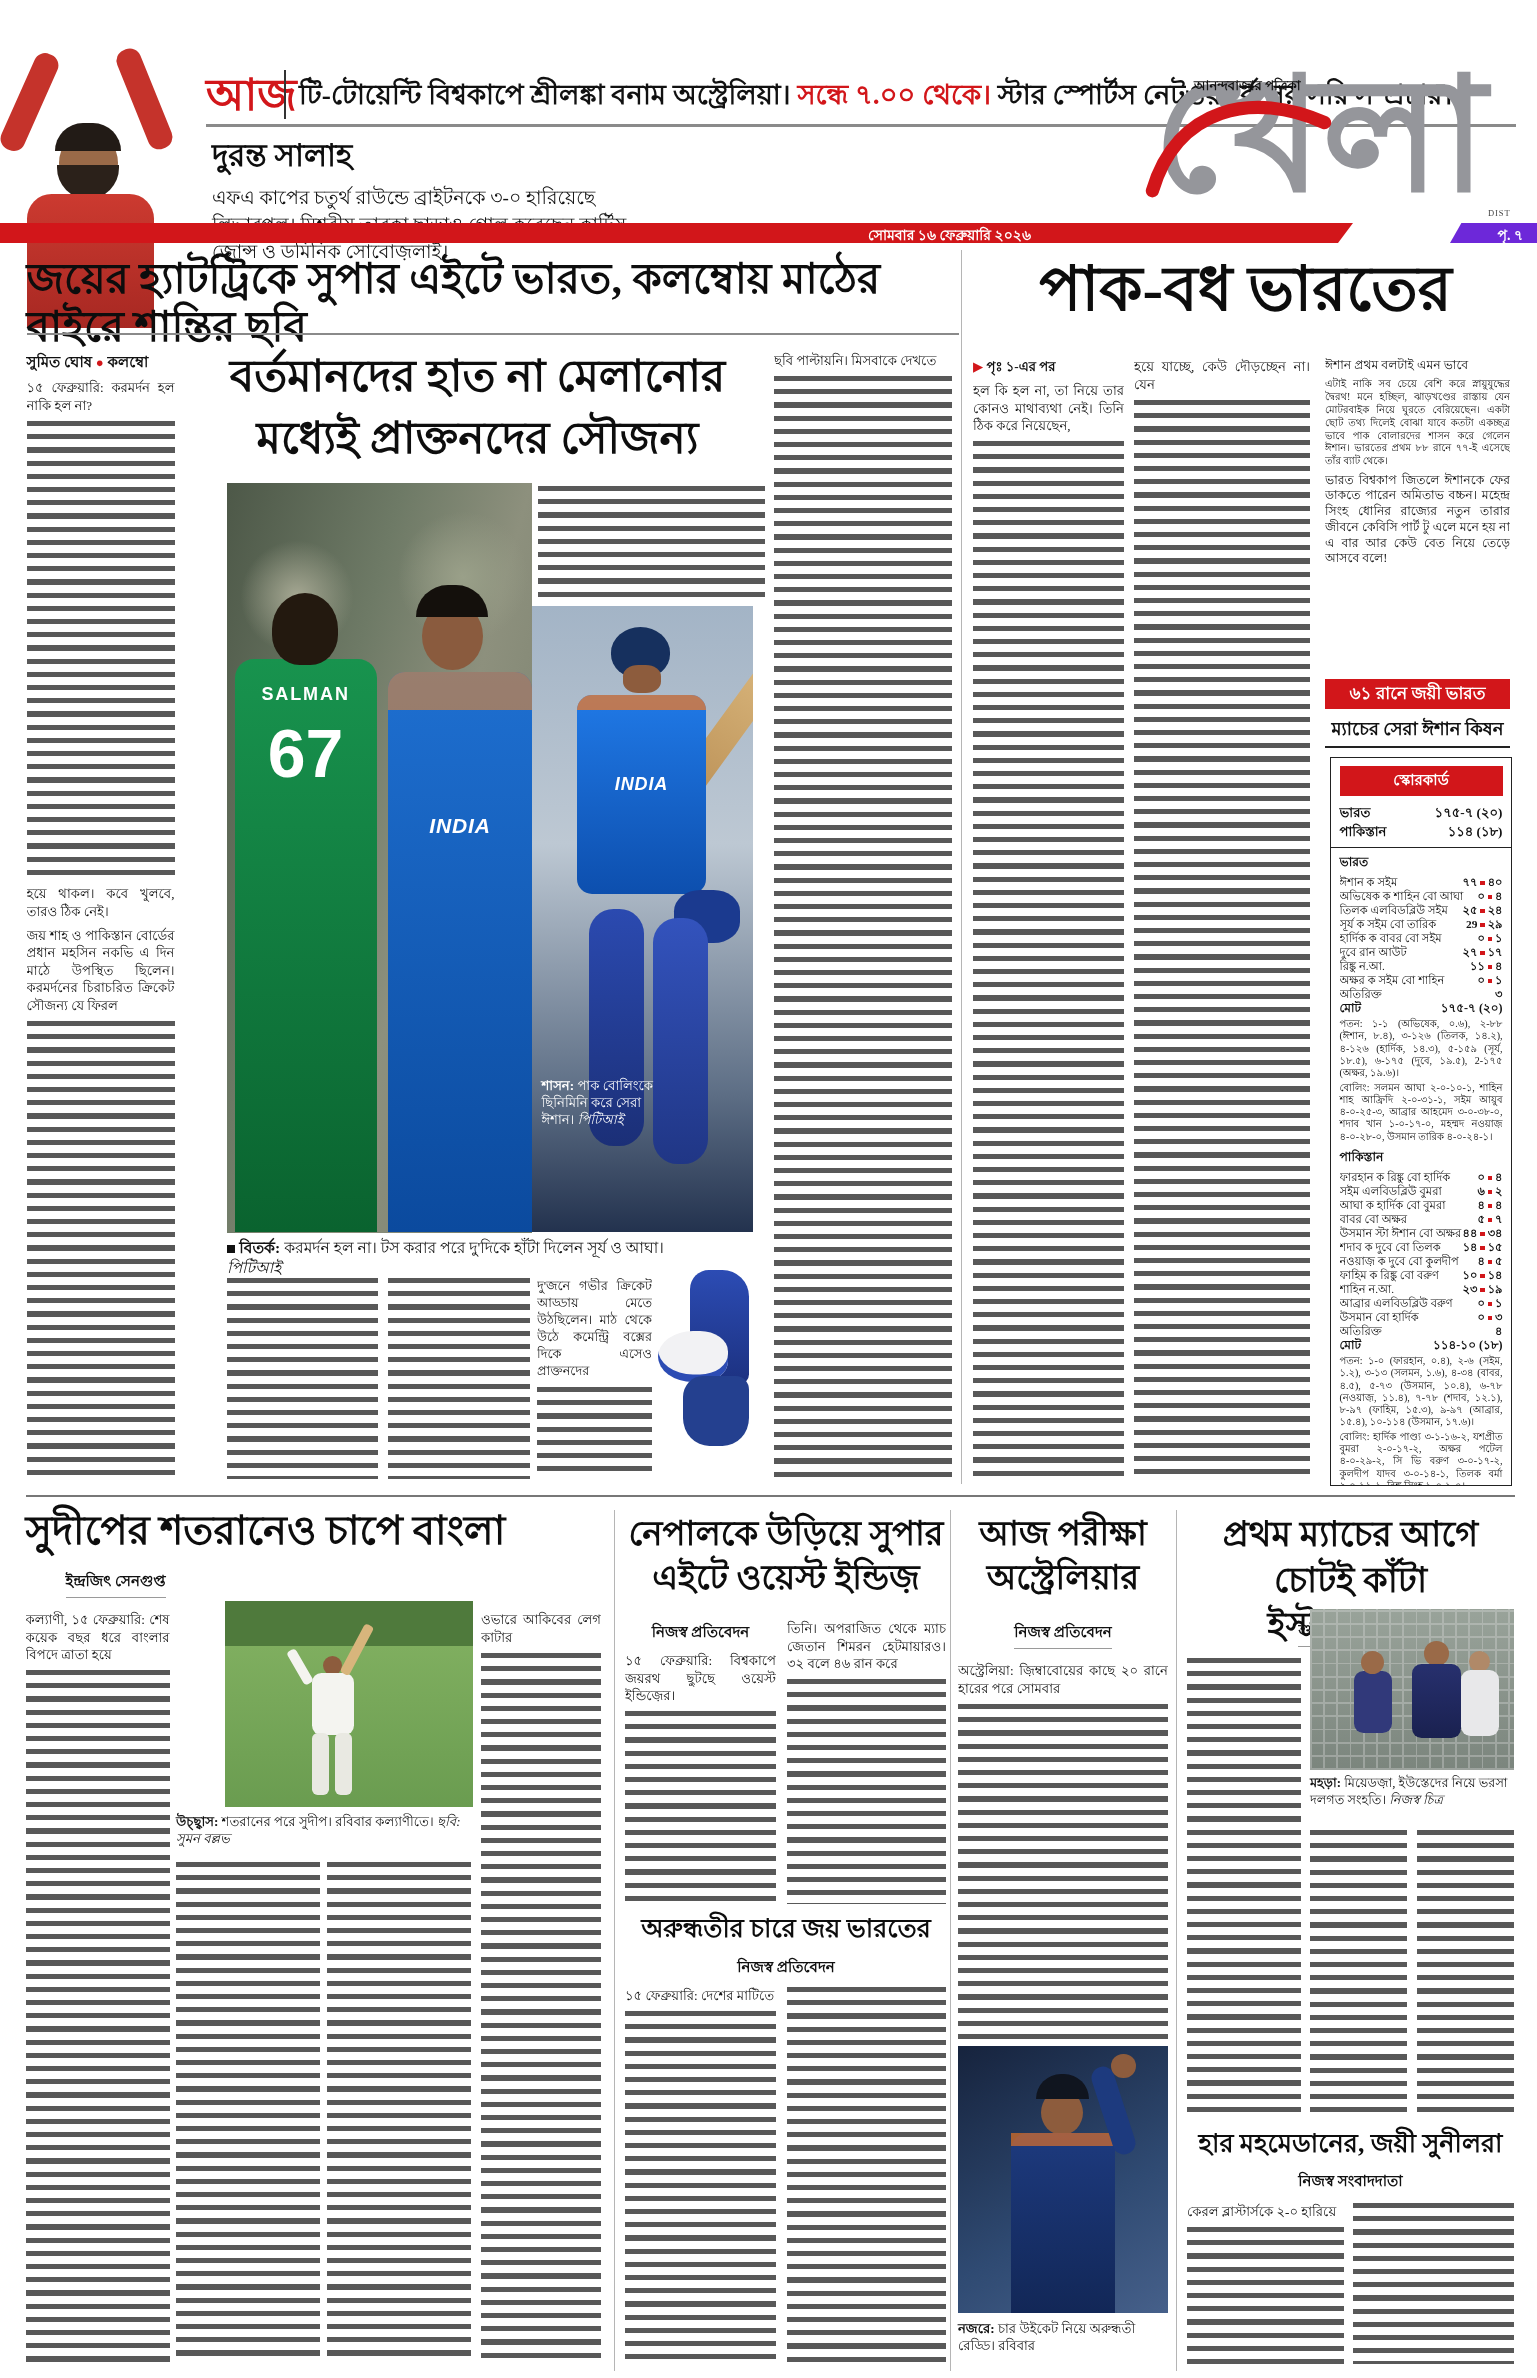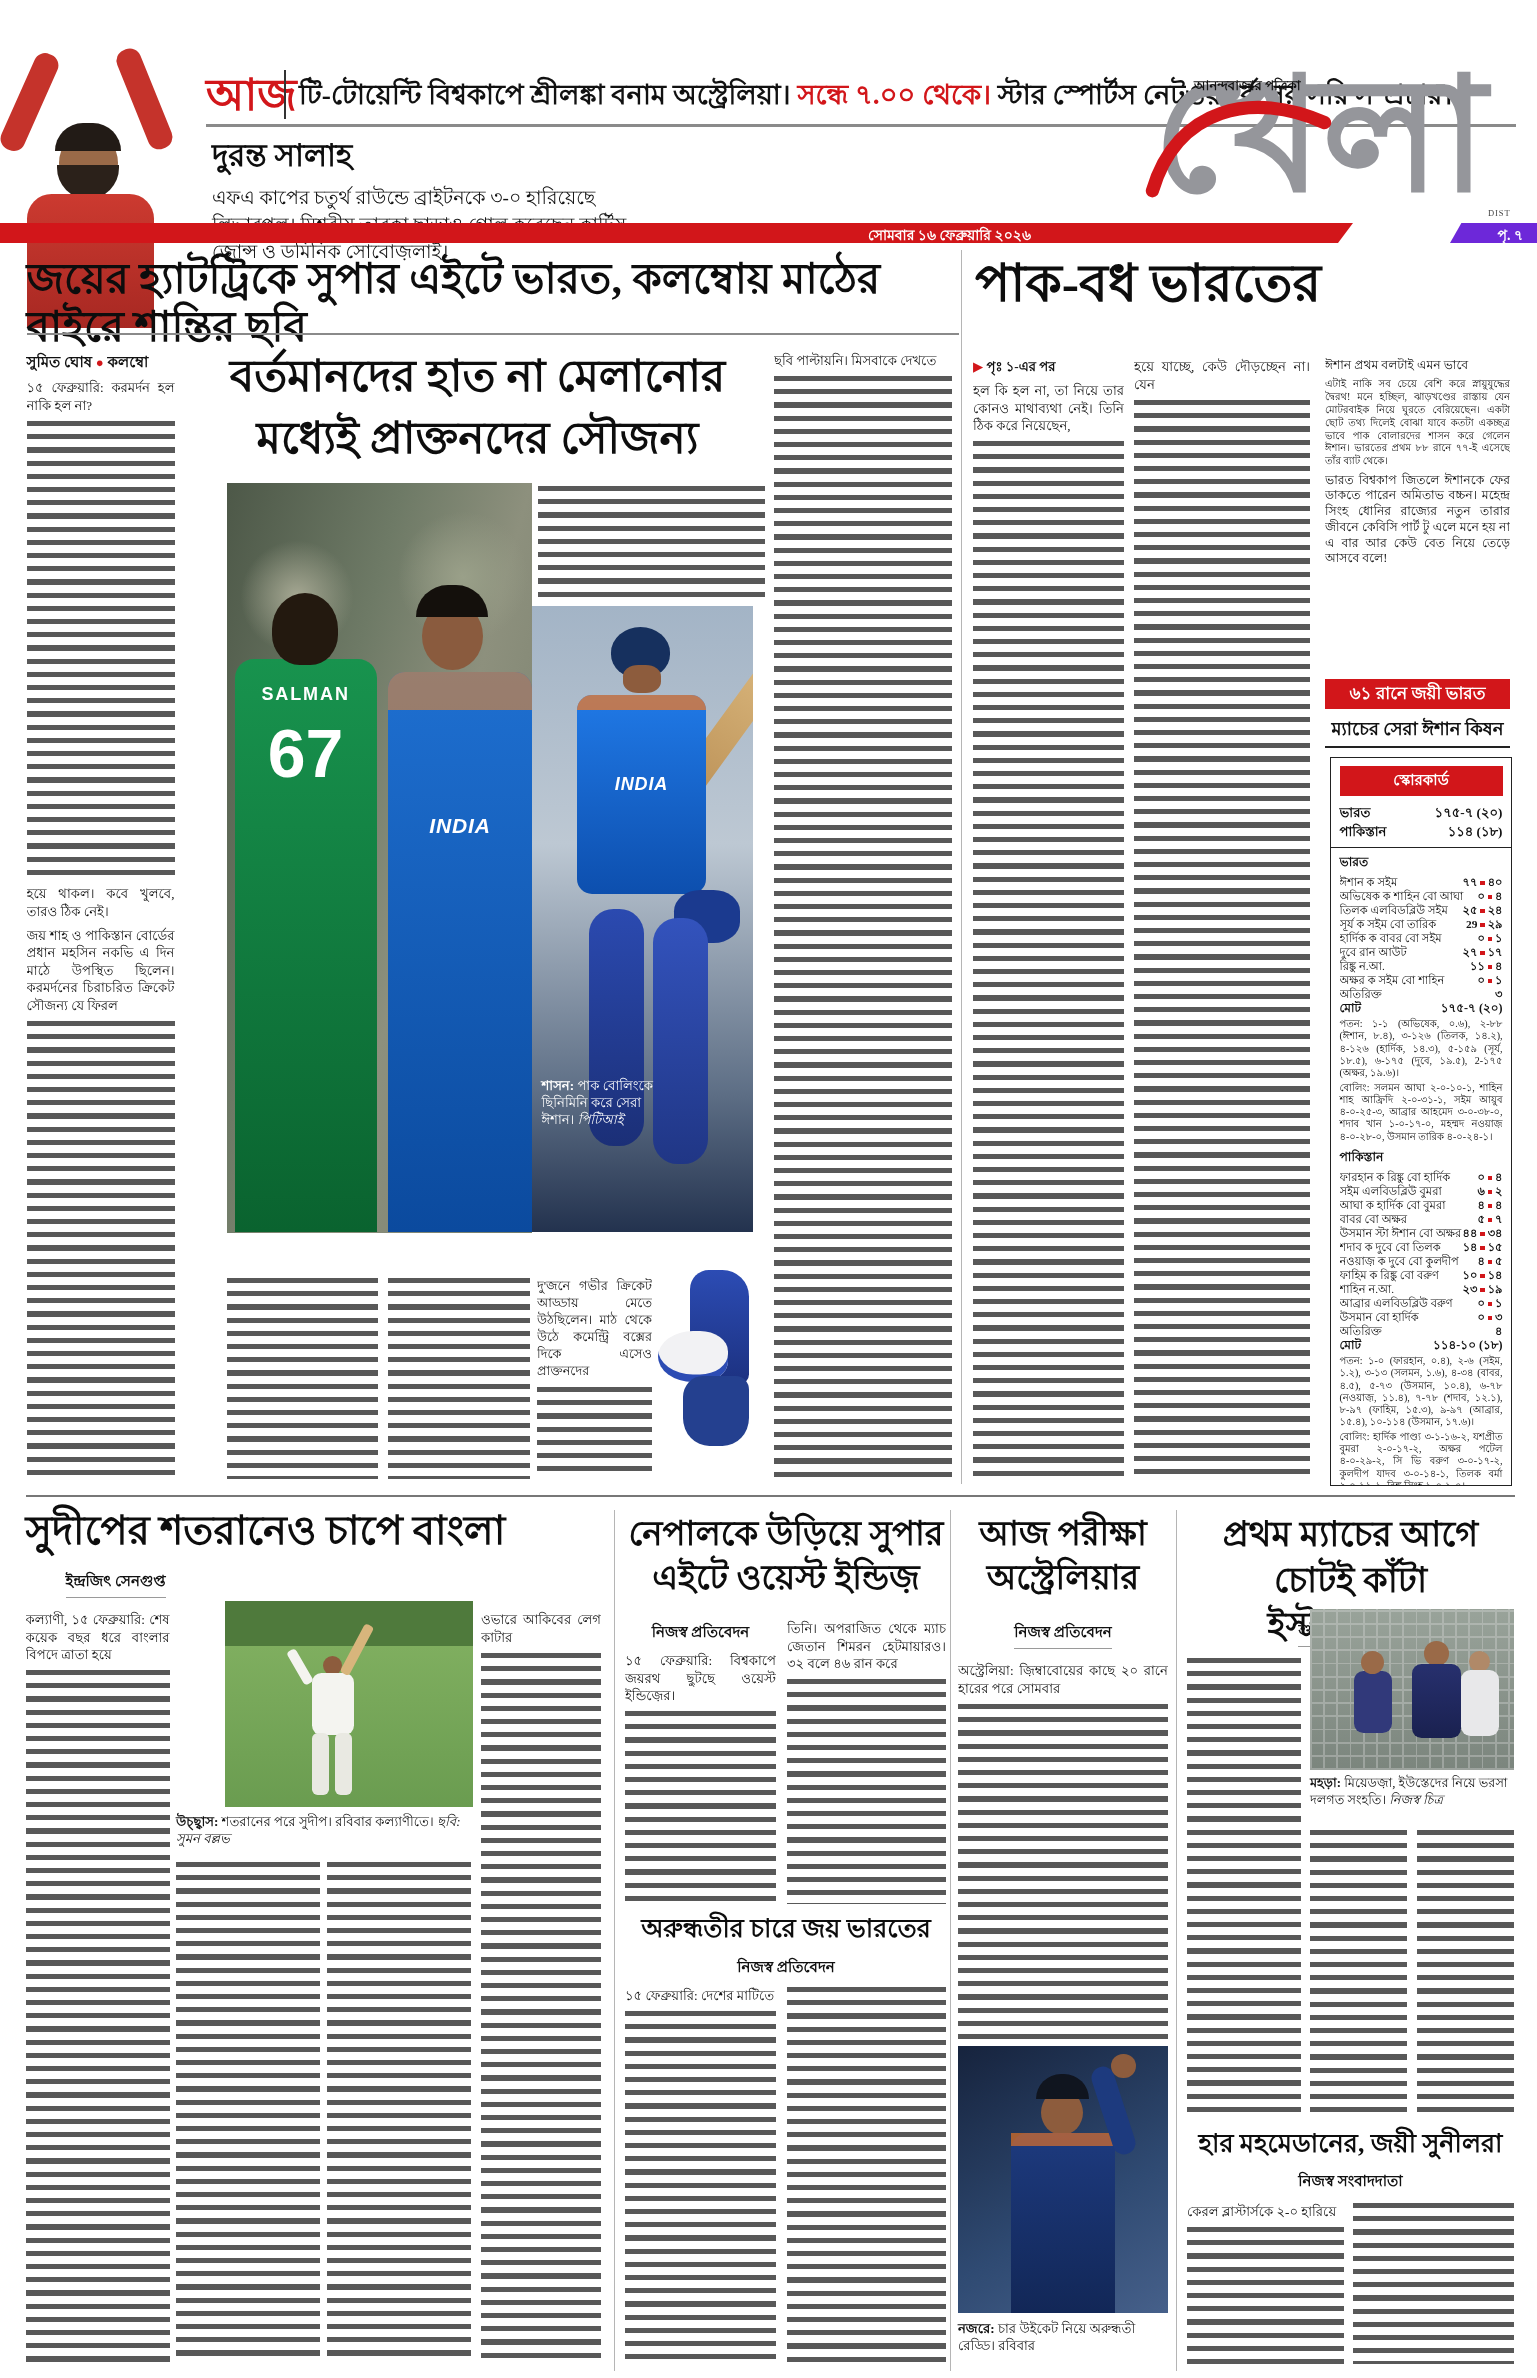--- a/index.html
+++ b/index.html
@@ -81,21 +81,21 @@
   <div class="abs" style="left:1450px;top:223px;width:88px;height:20px;background:#6d28d9;z-index:1;
               clip-path:polygon(11.4px 0,100% 0,100% 100%,0 100%);">
     <span style="position:absolute;right:15px;top:0.9px;color:#fff;font-size:14px;font-weight:700;">পৃ. ৭</span>
   </div>
 
   <div class="abs headline" style="left:26.5px;top:256px;width:932px;font-size:42px;">জয়ের হ্যাটট্রিকে সুপার এইটে ভারত, কলম্বোয় মাঠের বাইরে শান্তির ছবি</div>
   <div class="hrule" style="left:26.5px;top:333px;width:932px;height:1.9px;"></div>
 
   <div class="vrule" style="left:961px;top:250px;height:1234px;"></div>
 
-  <div class="abs headline" style="left:975px;top:254px;width:541px;font-size:52px;font-weight:900;">পাক-বধ ভারতের</div>
+  <div class="abs headline" style="left:975px;top:254px;width:541px;font-size:62px;font-weight:900;text-align:center;">পাক-বধ ভারতের</div>
 
   <div class="abs byline" style="left:26.5px;top:350px;">
     <span>সুমিত ঘোষ</span>
     <span class="red" style="font-size:13.2px;">●</span>
     <span>কলম্বো</span>
   </div>
 
   <div class="col" style="left:26.5px;top:379px;width:148px;height:1100px;">
     <p>১৫ ফেব্রুয়ারি: করমর্দন হল নাকি হল না?</p>
     <div class="fill"></div>
@@ -152,20 +152,25 @@
   <div class="photo" style="left:658px;top:1270px;width:95px;height:178px;background:transparent;">
     <div class="abs" style="left:32px;top:0;width:59px;height:114px;background:linear-gradient(#2c4cb4,#1c3180);border-radius:19px 26.5px 9.5px 28px;"></div>
     <div class="abs" style="left:0;top:61px;width:70px;height:51px;background:#f2f2f4;border-radius:50% 40% 40% 50%;box-shadow:inset 0 -7.6px 0 #2c4cb4;"></div>
     <div class="abs" style="left:24.6px;top:106px;width:66px;height:70px;background:#24408f;border-radius:30% 20% 40% 40%;"></div>
   </div>
 
   <div class="col" style="left:538px;top:486px;width:227px;height:112px;">
     <div class="fill"></div>
   </div>
 
+  <div class="abs caption" style="left:227px;top:1238px;width:492px;font-size:15.6px;">
+    <span class="capsq"></span><b>বিতর্ক:</b>
+    <span>করমর্দন হল না। টস করার পরে দু'দিকে হাঁটা দিলেন সূর্য ও আঘা।</span>
+    <i>পিটিআই</i>
+  </div>
 
   <div class="col" style="left:227px;top:1278px;width:151px;height:201px;">
     <div class="fill"></div>
   </div>
   <div class="col" style="left:388px;top:1278px;width:142px;height:201px;">
     <div class="fill"></div>
   </div>
   <div class="col" style="left:537px;top:1278px;width:115px;height:201px;">
     <p style="font-size:12.8px;">দু'জনে গভীর ক্রিকেট আড্ডায় মেতে উঠছিলেন। মাঠ থেকে উঠে কমেন্ট্রি বক্সের দিকে এসেও প্রাক্তনদের</p>
     <div class="fill"></div>

